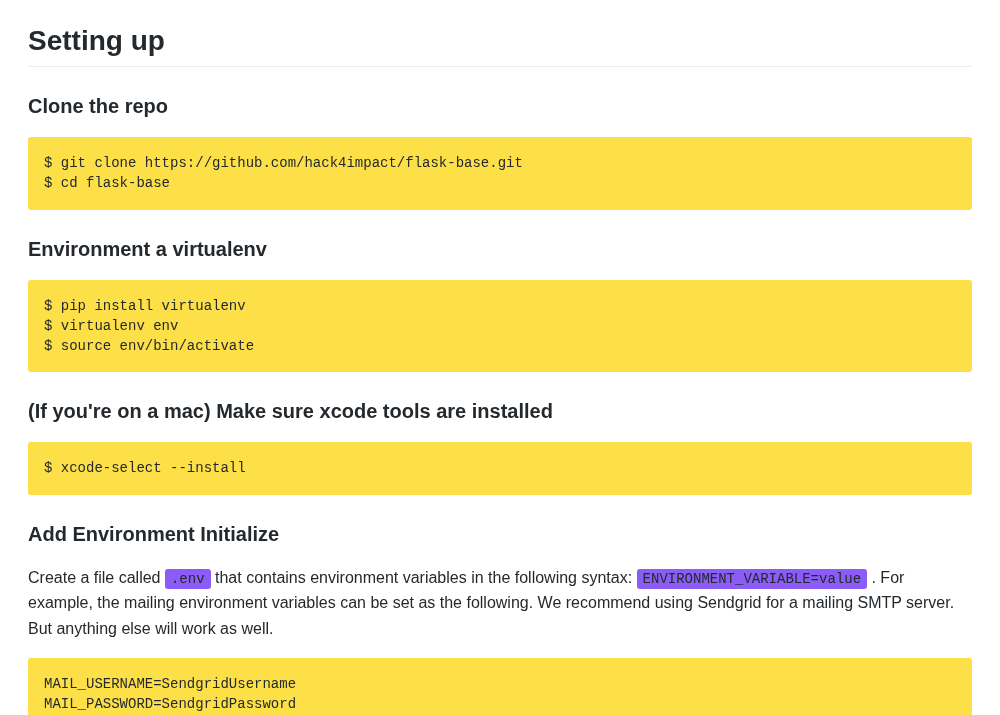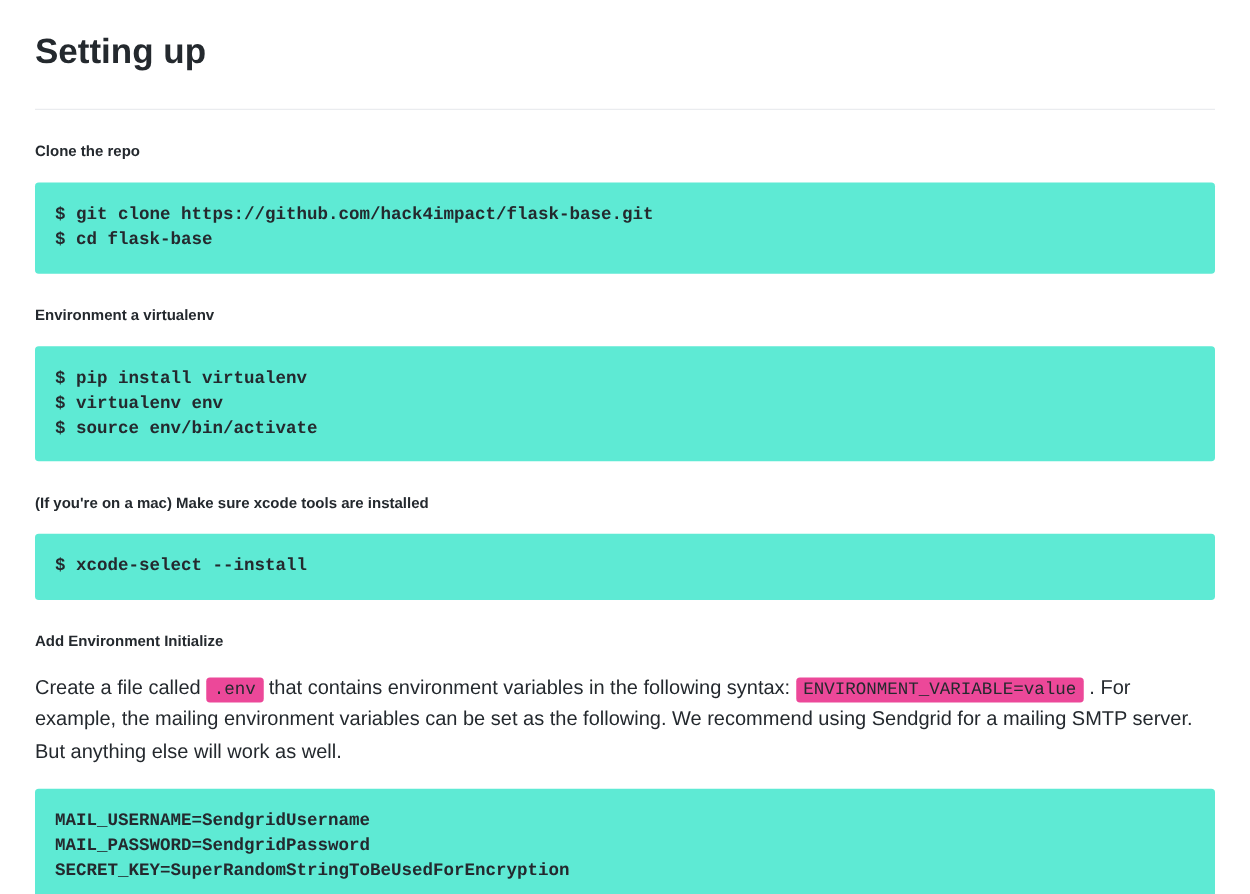--- a/index.html
+++ b/index.html
@@ -11,51 +11,50 @@
       font-family: -apple-system, BlinkMacSystemFont, "Segoe UI", Helvetica, Arial, sans-serif;
       color: #24292e;
       background: #ffffff;
       padding: 16px 28px;
       line-height: 1.5;
       font-size: 16px;
     }
     h2.main-heading {
       font-size: 28px;
       font-weight: 600;
-      padding-bottom: 25px;
+      padding-bottom: 4px;
       border-bottom: 1px solid #eaecef;
       margin-bottom: 7px;
       margin-top: 4px;
     }
     h4.sub-heading {
-      font-size: 12px;
+      font-size: 20px;
       font-weight: 600;
       margin-top: 24px;
       margin-bottom: 16px;
     }
     pre.code-block {
-      background: #5eead4;
+      background: #fde047;
       padding: 16px;
       border-radius: 3px;
       font-family: "SFMono-Regular", Consolas, "Liberation Mono", Menlo, monospace;
       font-size: 14px;
       line-height: 1.45;
       overflow-x: auto;
       white-space: pre;
       margin-bottom: 16px;
-      font-weight: bold;
     }
     p.paragraph {
       font-size: 16px;
       line-height: 1.6;
       margin-bottom: 16px;
       margin-top: 4px;
     }
     code.inline-code {
-      background: #ec4899;
+      background: #8b5cf6;
       padding: 2px 6px;
       border-radius: 3px;
       font-family: "SFMono-Regular", Consolas, "Liberation Mono", Menlo, monospace;
       font-size: 14px;
     }
   </style>
 </head>
 <body>
 
 <h2 class="main-heading">Setting up</h2>

